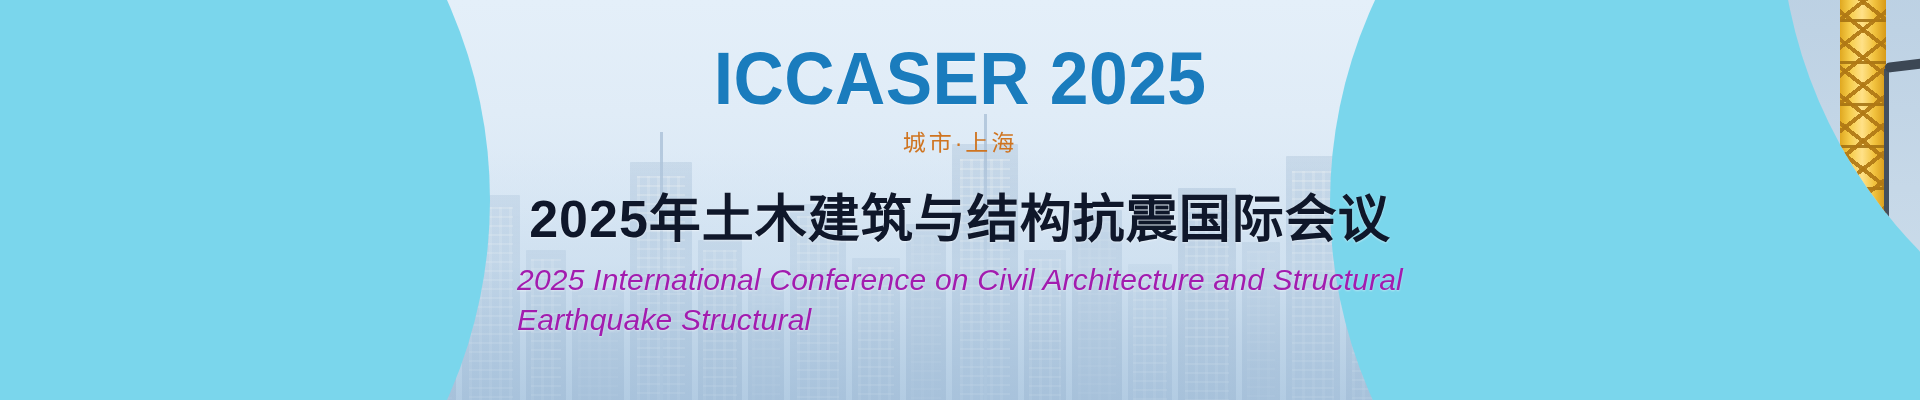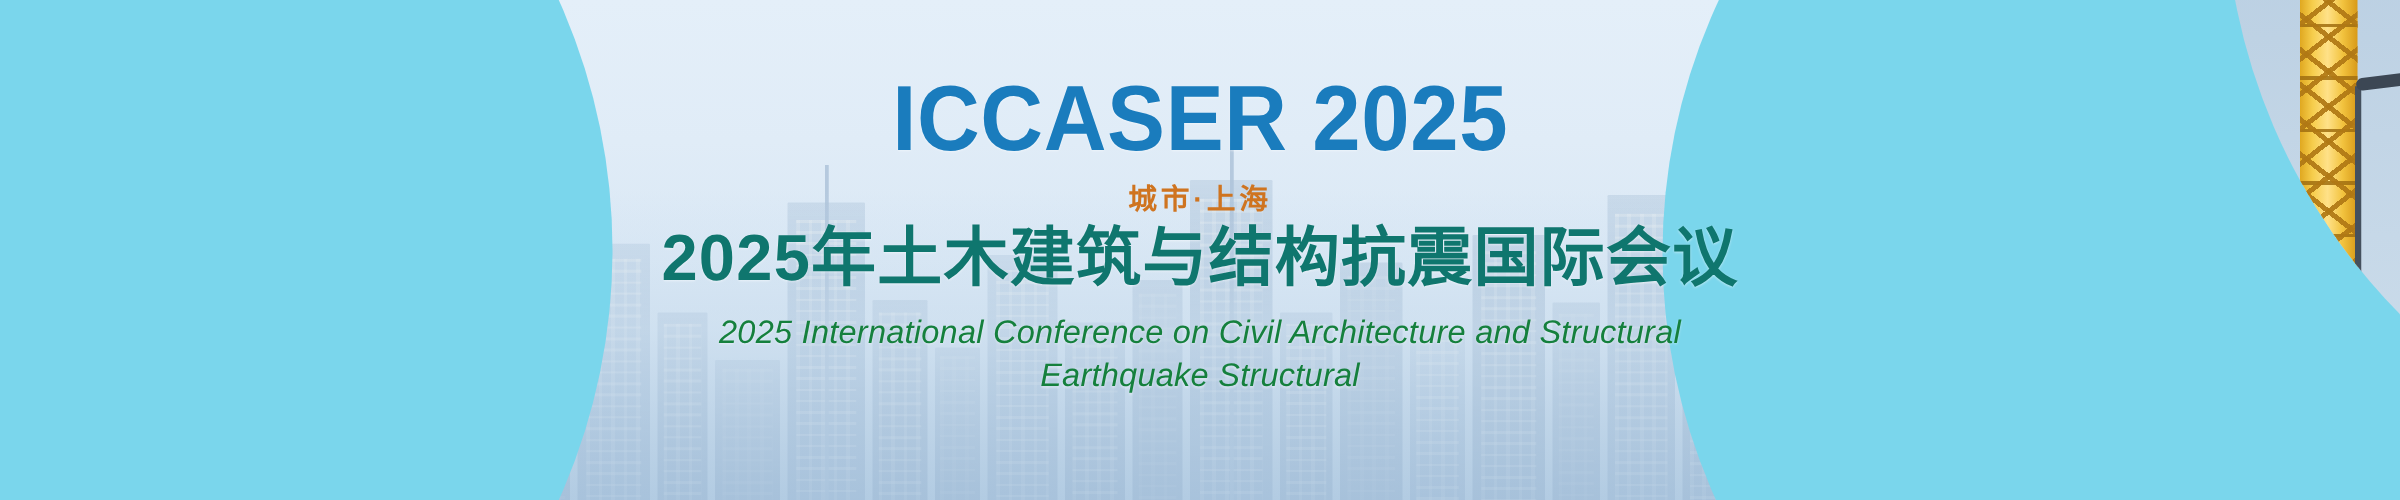--- a/index.html
+++ b/index.html
@@ -190,60 +190,60 @@
   .content {
     position: absolute;
     left: 400px;
     right: 400px;
     top: 0;
     bottom: 0;
     display: flex;
     flex-direction: column;
     align-items: center;
     justify-content: flex-start;
-    padding-top: 58px;
+    padding-top: 42px;
     z-index: 10;
-    text-align: center;
+    text-align: left;
   }
   .acronym {
     font-size: 74px;
     font-weight: 700;
     letter-spacing: 0.5px;
     color: #1a7cbd;
     line-height: 1;
     font-stretch: condensed;
     transform: scaleX(0.94);
     text-shadow: 0 1px 2px rgba(255,255,255,0.45);
     white-space: nowrap;
   }
   .city-line {
     margin-top: 16px;
     font-size: 23px;
-    font-weight: 700;
+    font-weight: 400;
     color: #cf7420;
     letter-spacing: 3px;
     line-height: 1;
     white-space: nowrap;
   }
   .cn-title {
-    margin-top: 8px;
+    margin-top: 36px;
     font-size: 52px;
     font-weight: 600;
-    color: #0f766e;
+    color: #0f172a;
     letter-spacing: 1px;
     line-height: 1.1;
     white-space: nowrap;
     text-shadow: 0 1px 2px rgba(255,255,255,0.5);
   }
   .en-title {
     margin-top: 12px;
-    font-size: 26px;
+    font-size: 30px;
     font-style: italic;
     font-weight: 500;
-    color: #15803d;
+    color: #a21caf;
     line-height: 1.32;
     max-width: 950px;
     letter-spacing: 0.2px;
     text-shadow: 0 1px 2px rgba(255,255,255,0.45);
   }
 </style>
 </head>
 <body>
 
 <div class="banner">

